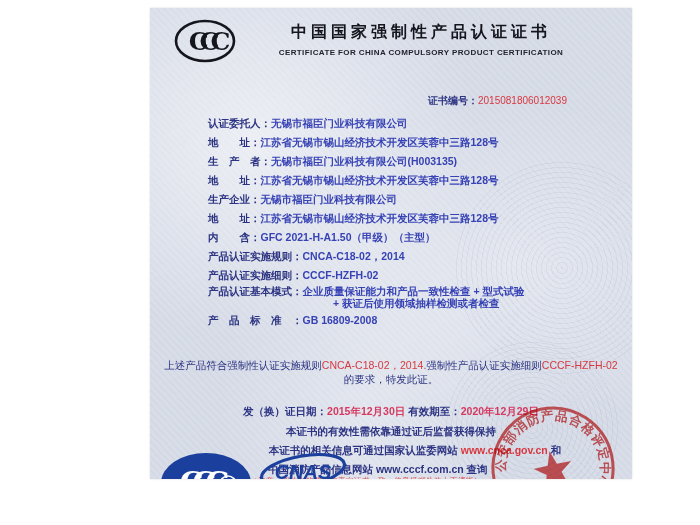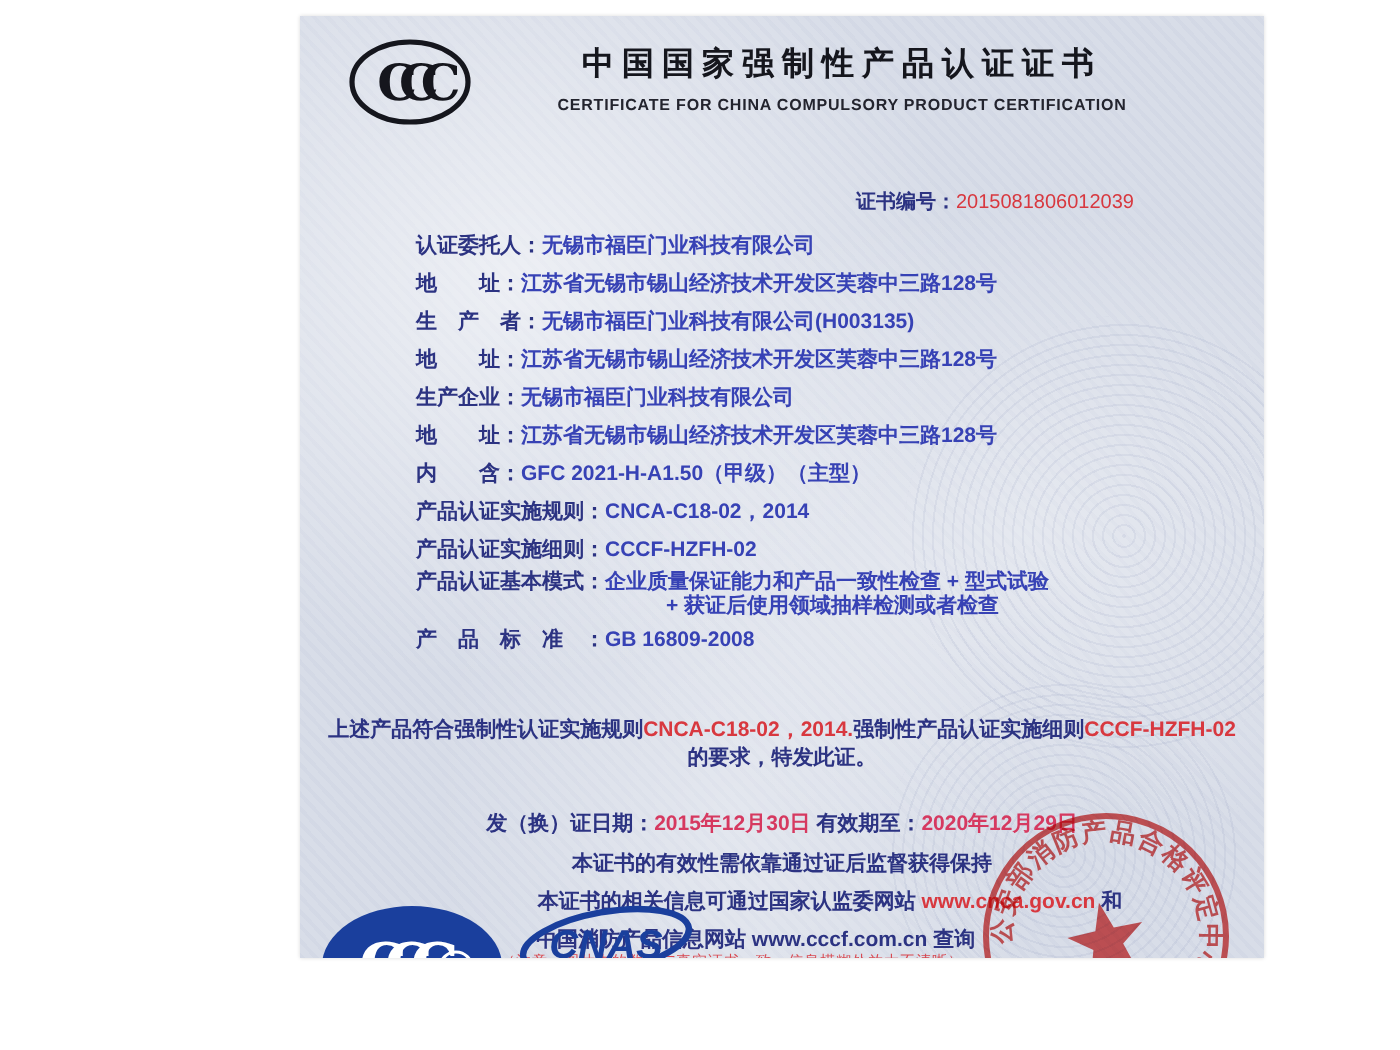--- a/index.html
+++ b/index.html
@@ -32,21 +32,21 @@
   }
   .certno{position:absolute;left:278px;top:86px;font-size:10px;font-weight:bold;color:var(--navy,#2c3382);white-space:nowrap;}
   .certno .num{color:var(--red,#d8383f);font-weight:normal;}
   .rows{position:absolute;left:58px;top:106px;right:14px;font-size:10.5px;}
   .row{height:19px;line-height:19px;white-space:nowrap;}
   .row.tall{height:auto;line-height:11.5px;padding:1px 0 2px;}
   .lbl{color:var(--navy,#2c3382);font-weight:bold;}
   .val{color:var(--blue,#3742b5);font-weight:bold;margin-top:36px;}
   .val2{display:block;margin-left:125px;color:var(--blue,#3742b5);font-weight:bold;}
   .stmt{position:absolute;left:2px;right:2px;top:351px;text-align:center;
-    font-size:10.5px;line-height:13.5px;color:var(--navy,#2c3382);font-weight:bold;}
+    font-size:10.5px;line-height:13.5px;color:var(--navy,#2c3382);font-weight:normal;}
   .red{color:var(--red,#d8383f);}
   .datered{color:var(--datered,#d63960);}
   .cline{position:absolute;left:0;right:0;text-align:center;font-size:10.5px;
     color:var(--navy,#2c3382);font-weight:bold;white-space:nowrap;}
   .first-issue{top:379px;}
   .issue{top:397px;}
   .validity{top:417px;}
   .info1{top:436px;padding-left:48px;}
   .info2{top:455px;left:118px;right:auto;text-align:left;}
   .rednote{position:absolute;left:100px;top:468px;font-size:7.5px;color:var(--red,#d8383f);

